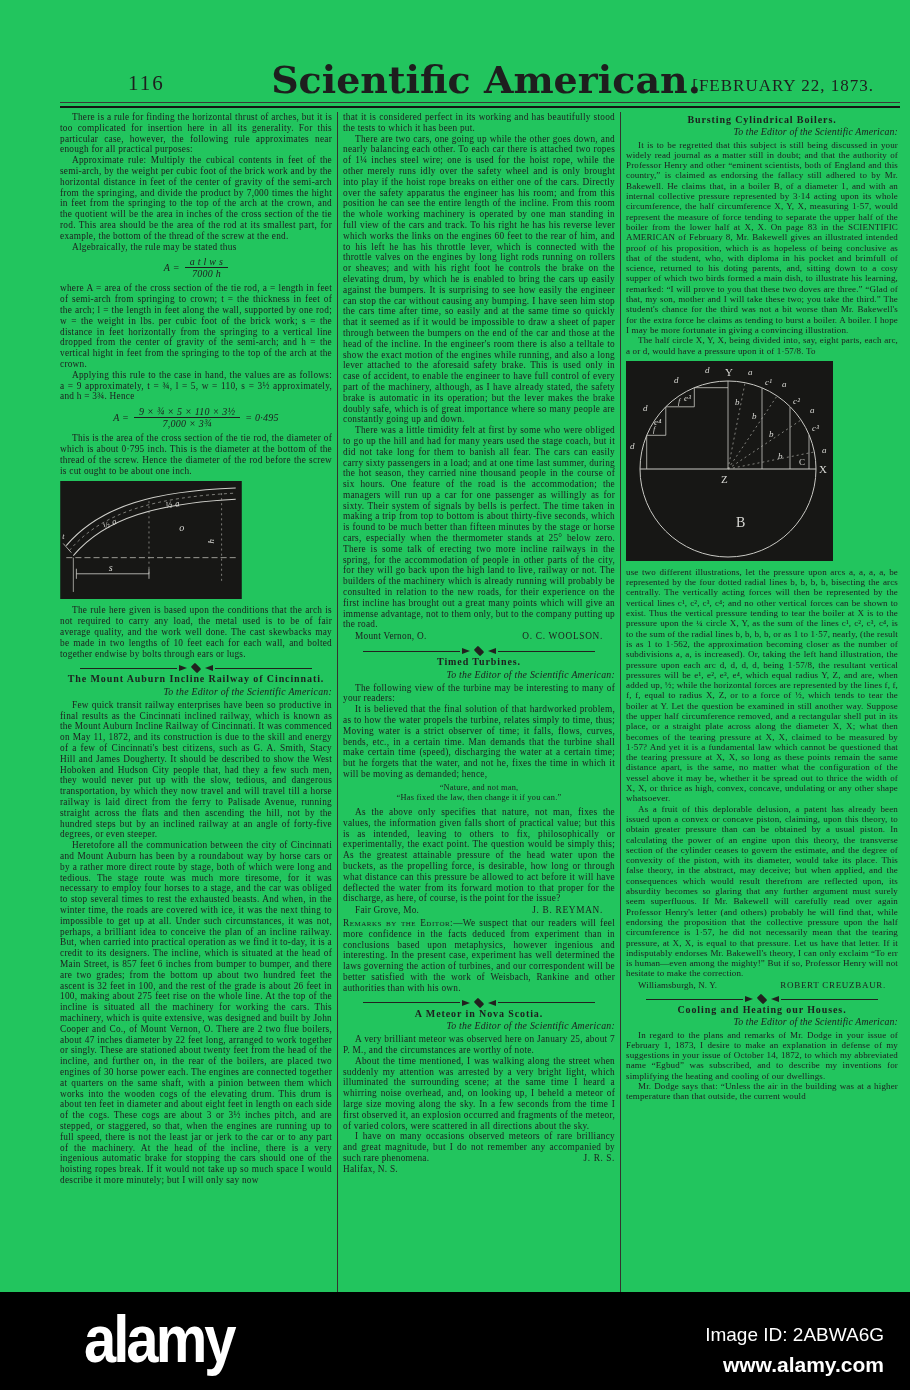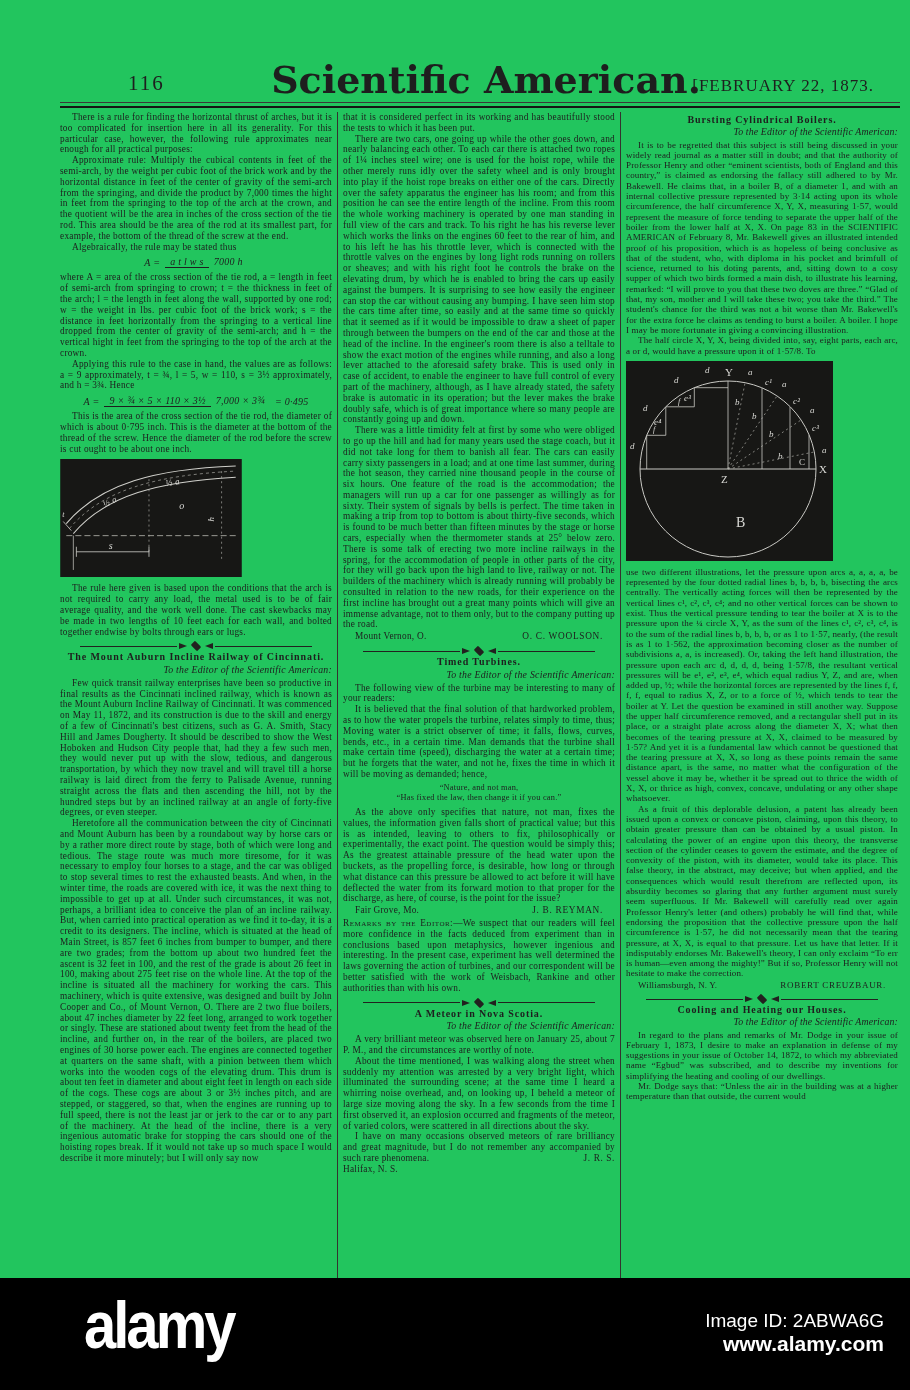--- a/index.html
+++ b/index.html
@@ -23,44 +23,44 @@
   .col p.ni{text-indent:0;}
   .psig{float:right;font-variant:small-caps;letter-spacing:.6px;}
   .sc{font-variant:small-caps;letter-spacing:.5px;margin-top:18px;}
   .art-h{font-weight:bold;text-align:center;font-size:10px;letter-spacing:.9px;margin:3px 0 2px;}
   .ed-line{font-style:italic;font-size:9.8px;text-align:right;margin:1px 0 2px;}
   .sigrow{display:flex;justify-content:space-between;margin:1px 12px 2px;}
   .sigrow .r{font-variant:small-caps;letter-spacing:.7px;}
   .quote{text-align:center;font-weight:normal;font-size:8.3px;line-height:10.6px;margin:3px 0;}
   .formula{display:flex;justify-content:center;align-items:center;gap:5px;margin:4px 0;
            font-style:italic;font-size:10px;line-height:11px;}
-  .frac{display:inline-flex;flex-direction:row;text-align:center;}
+  .frac{display:inline-flex;flex-direction:column;text-align:center;}
   .frac .fn{border-bottom:1px solid #1e1e1e;padding:0 5px;}
   .frac .fd{padding:0 5px;}
   
   .orn{display:flex;align-items:center;margin:6px 20px 3px;}
   .orn .l{flex:1;height:1px;background:#22211f;}
   .orn .tr{width:0;height:0;border-top:3px solid transparent;border-bottom:3px solid transparent;
            border-left:8px solid #22211f;margin:0 2px;}
   .orn .tl{width:0;height:0;border-top:3px solid transparent;border-bottom:3px solid transparent;
            border-right:8px solid #22211f;margin:0 2px;}
   .orn .di{width:6px;height:6px;background:#22211f;transform:rotate(45deg) scaleX(1.5);margin:0 4px;border-radius:1px;}
   
   figure.fig{margin:5px auto 6px;padding:0;display:block;}
   figure.fig svg{display:block;}
   figure.fig text{font-family:"Liberation Serif",serif;font-style:italic;fill:#d8d8d4;}
   figure.fig text.rm{font-style:normal;}
   
-  .bar{position:absolute;left:0;bottom:0;width:910px;height:112px;background:#000;
+  .bar{position:absolute;left:0;bottom:0;width:910px;height:98px;background:#000;
        font-family:"Liberation Sans",sans-serif;color:#fff;}
   .bar .logo{position:absolute;left:84px;top:8px;font-size:58px;font-weight:bold;
              letter-spacing:-3px;transform:scaleY(1.15);transform-origin:top left;}
   .bar .rt{position:absolute;right:26px;top:32px;text-align:right;}
   .bar .iid{font-size:19px;font-weight:normal;}
-  .bar .url{font-size:21px;font-weight:bold;}
+  .bar .url{font-size:21px;font-weight:bold;margin-top:7px;}
 </style>
 </head>
 <body>
 
 <div class="page">
 
   <div class="hdr">
     <span class="pageno">116</span>
     <span class="masthead">Scientific American.</span>
     <span class="hdr-date">[FEBRUARY 22, 1873.</span>

